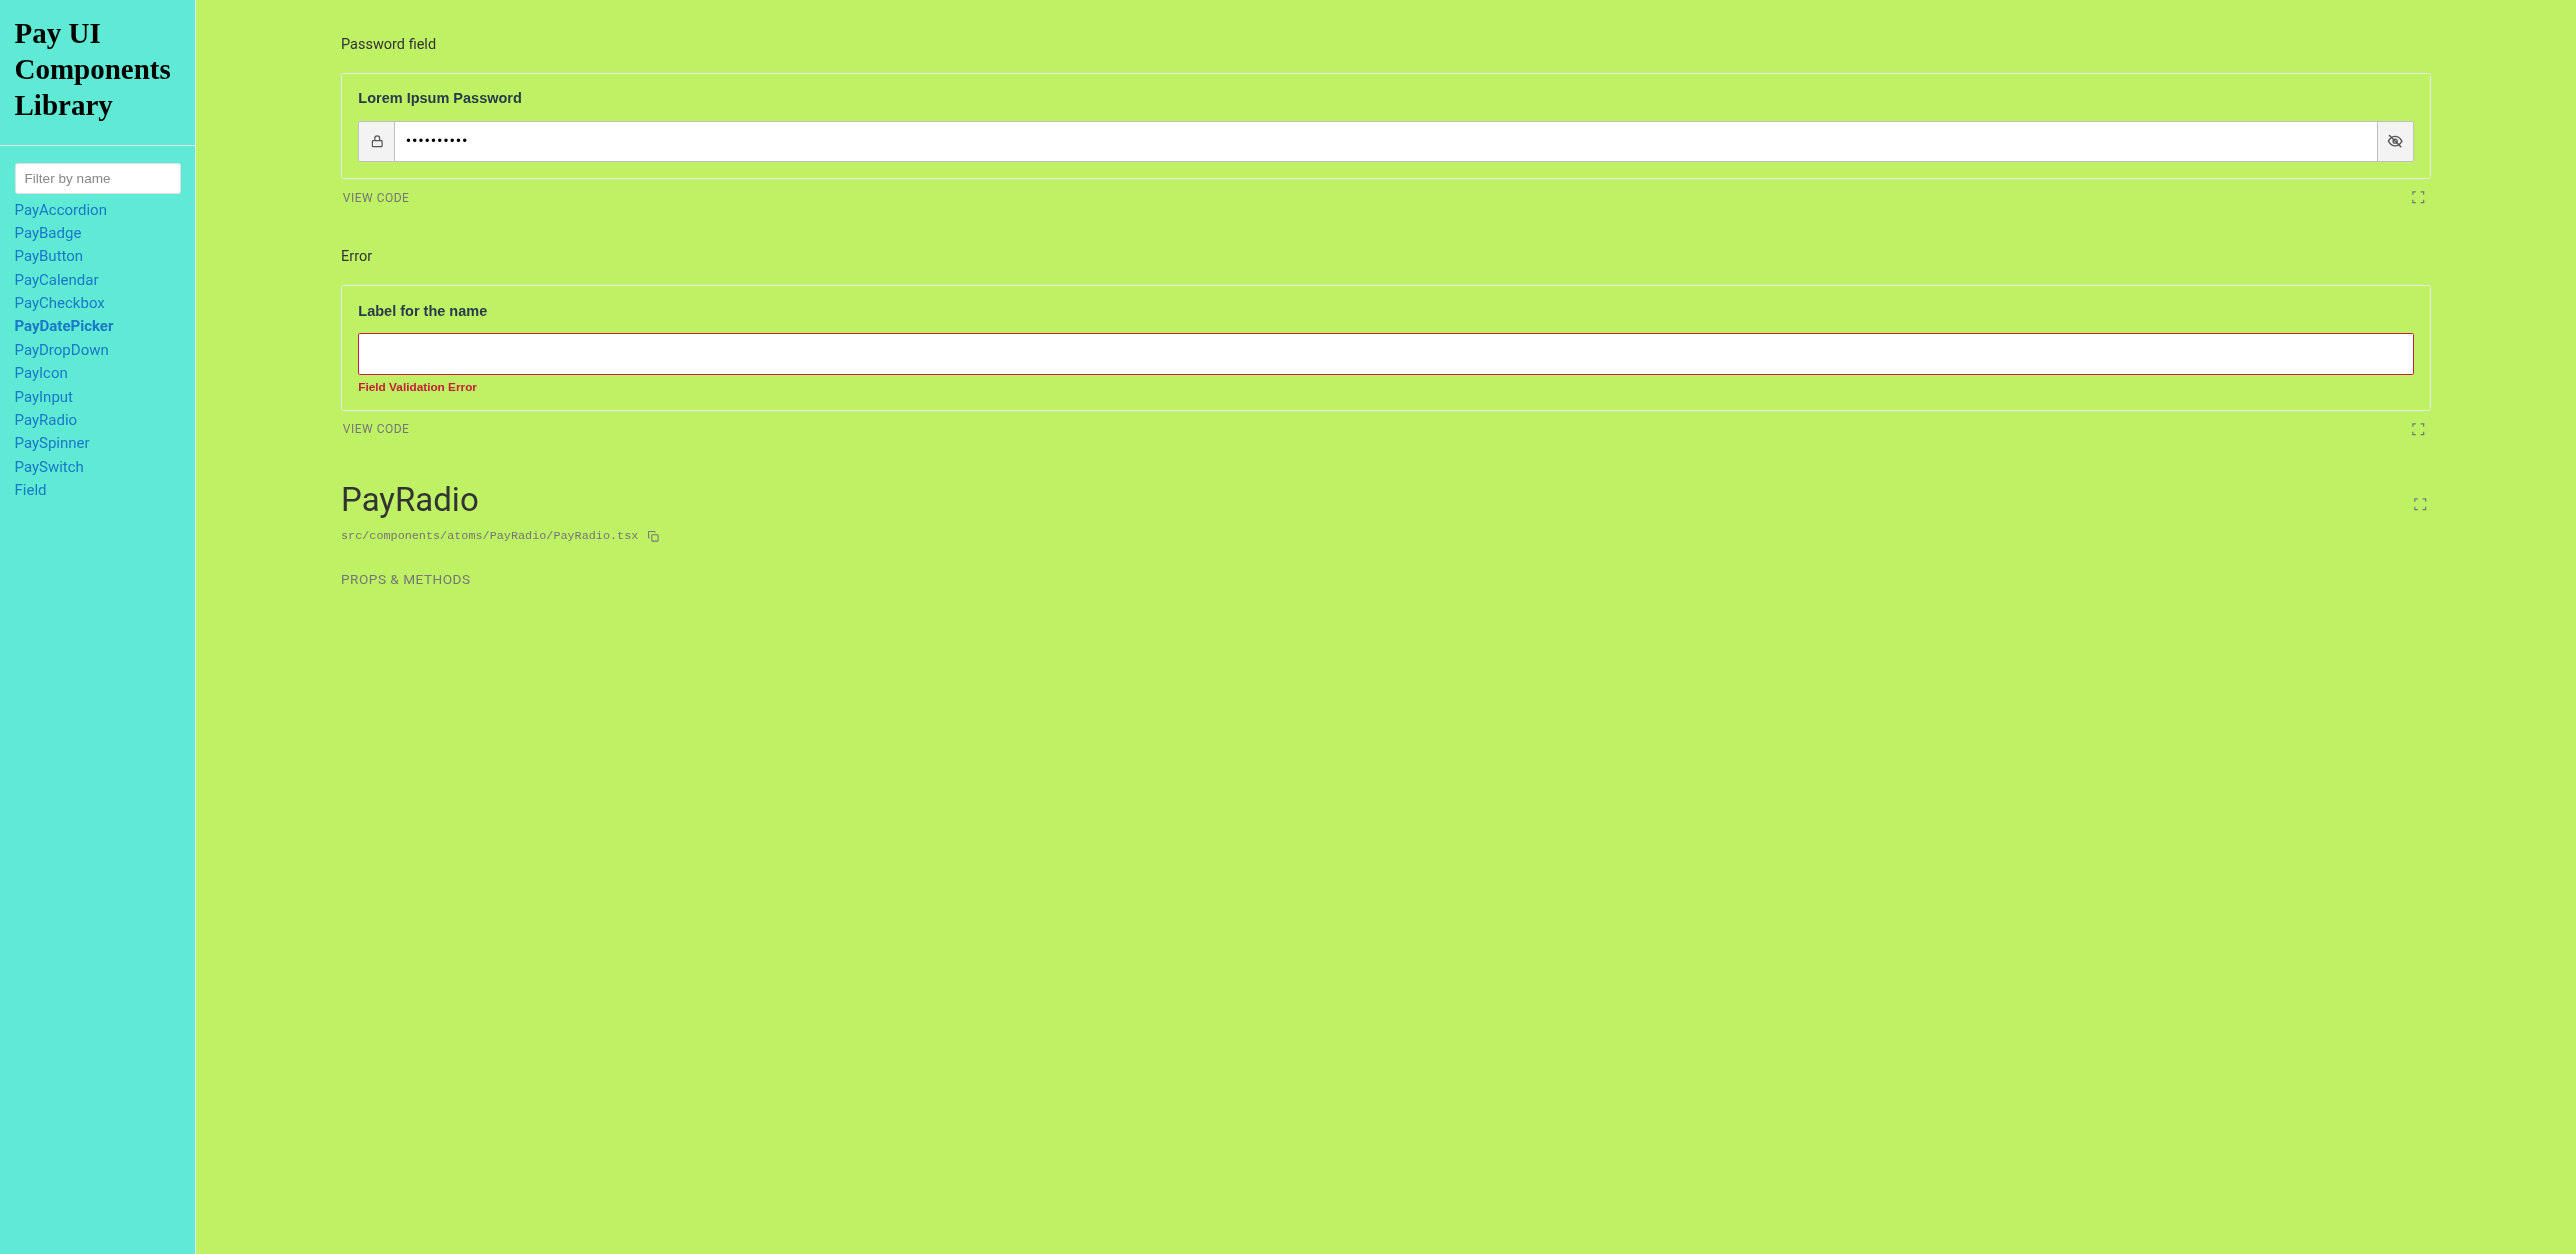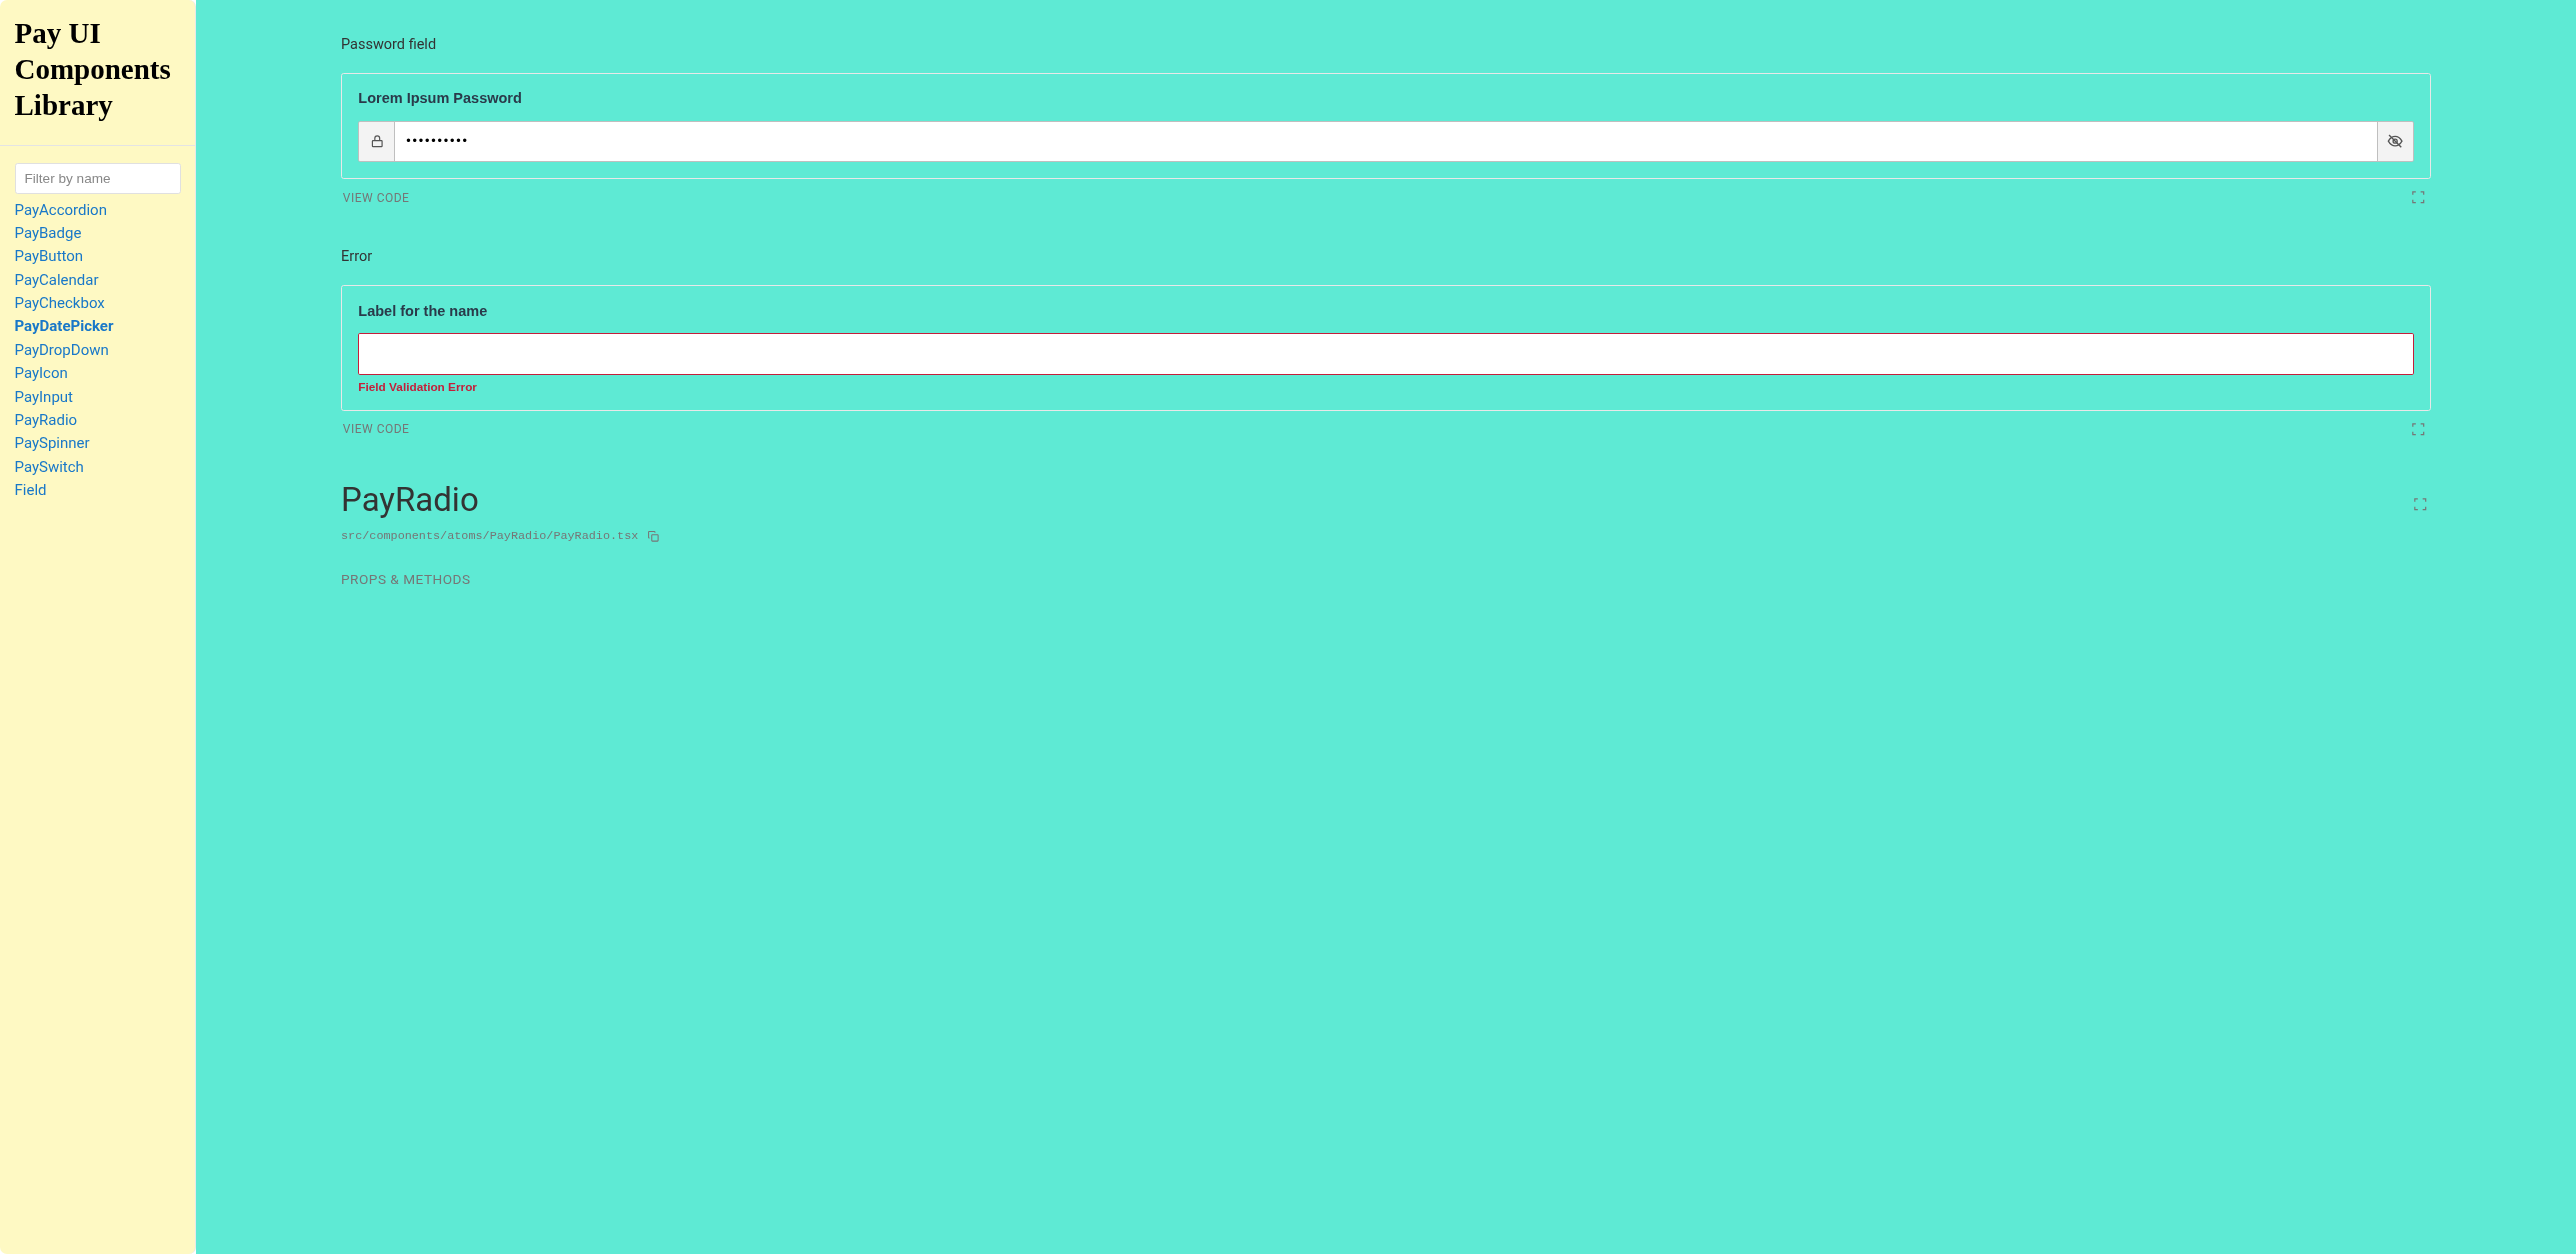--- a/index.html
+++ b/index.html
@@ -9,26 +9,25 @@
     }
     body {
       font-family: -apple-system, BlinkMacSystemFont, "Segoe UI", Roboto, Helvetica, Arial, sans-serif;
       display: flex;
       height: 100vh;
       overflow: hidden;
       color: #333;
     }
     .sidebar {
       width: 196px;
-      background: #fef9c3;
+      background: #5eead4;
       border-right: 0.9px solid #e8e8e8;
       padding: 14.5px;
       overflow-y: auto;
       flex-shrink: 0;
-      border-radius: 7px;
     }
     .sidebar-title {
       font-family: Georgia, "Times New Roman", serif;
       font-weight: bold;
       font-size: 29px;
       line-height: 1.25;
       margin-bottom: 22px;
       color: #000;
     }
     .sidebar-divider {
@@ -60,21 +59,21 @@
       text-decoration: none;
       font-size: 15px;
       cursor: pointer;
     }
     .nav-link.active {
       font-weight: 700;
     }
     .main {
       flex: 1;
       overflow-y: auto;
-      background: #5eead4;
+      background: #bef264;
       padding: 36px 145px 20px 145px;
     }
     .section-label {
       font-size: 14.5px;
       color: #333;
       margin-bottom: 20px;
     }
     .preview-card {
       border: 0.9px solid #e8e8e8;
       border-radius: 2.7px;

